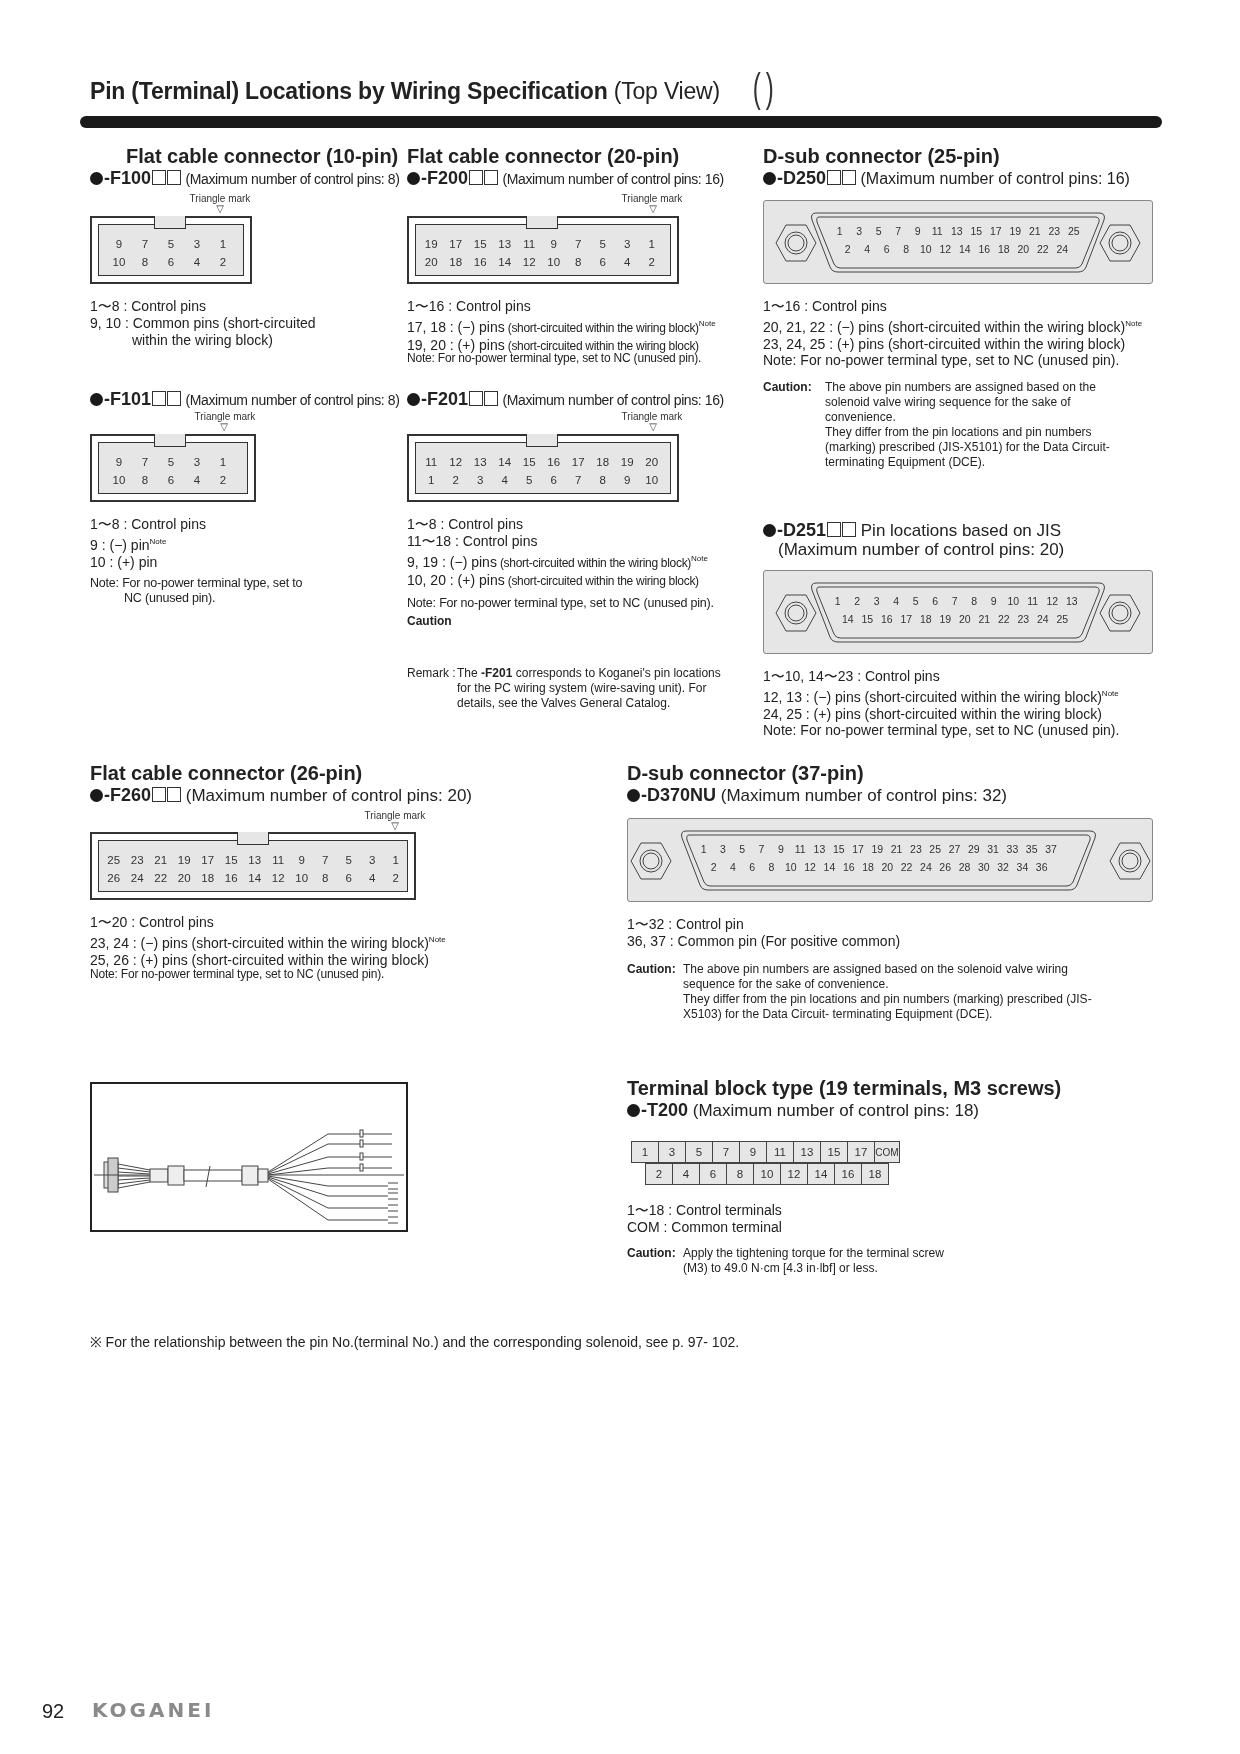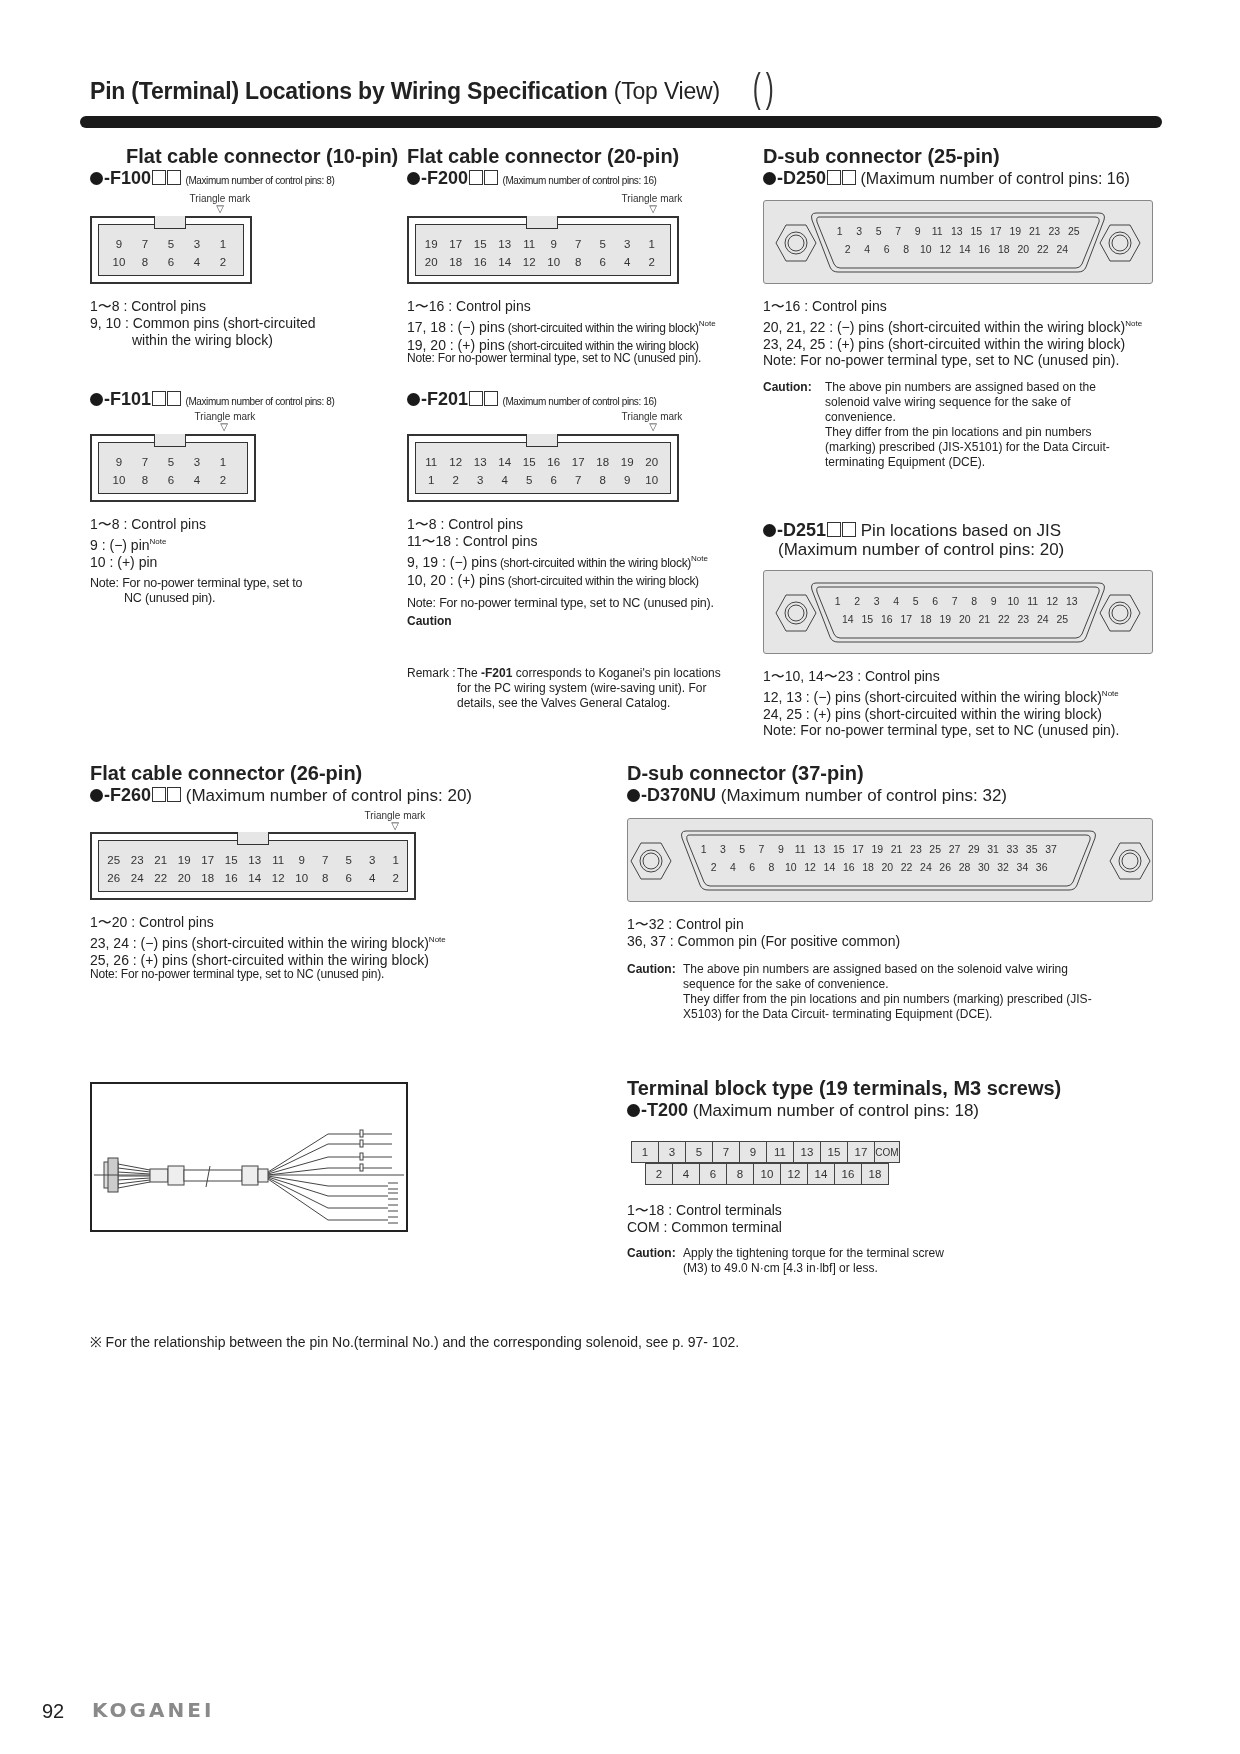--- a/index.html
+++ b/index.html
@@ -7,21 +7,21 @@
   .abs{position:absolute;}
   .page-title{left:90px;top:78px;font-size:23px;font-weight:bold;letter-spacing:-0.2px;}
   .page-title .light{font-weight:normal;}
   .title-paren{left:750px;top:68px;display:flex;align-items:center;}
   .title-paren .par{font-size:40px;font-weight:normal;line-height:40px;color:#333;transform:scaleX(0.6);}
   .title-paren .sub{font-size:16px;font-weight:bold;line-height:19px;letter-spacing:-0.2px;}
   .title-bar{left:80px;top:116px;width:1082px;height:12px;background:#1a1a1a;border-radius:6px;}
   .sec-title{font-size:20px;font-weight:bold;}
   .model{font-size:16px;}
   .model b{font-size:18px;}
-  .model .cond{font-size:10px;letter-spacing:-0.4px;}
+  .model .cond{font-size:14px;letter-spacing:-0.4px;}
   .bullet{display:inline-block;width:13px;height:13px;border-radius:50%;background:#1a1a1a;margin-right:1px;vertical-align:-1px;}
   .box{display:inline-block;width:12px;height:13px;border:1px solid #333;vertical-align:-1px;margin-left:1px;}
   .tri-label{font-size:10px;color:#333;text-align:center;}
   .tri{font-size:10px;color:#333;text-align:center;line-height:10px;}
   
   .flat{border:2px solid #333;background:#fff;box-sizing:border-box;}
   .flat .inner{position:absolute;left:6px;top:6px;right:6px;bottom:6px;border:1.5px solid #333;background:#e6e6e6;}
   .flat .key{position:absolute;top:-2px;width:30px;height:12px;border:1.5px solid #333;border-top:none;background:#e6e6e6;}
   .pinrow{position:absolute;display:flex;font-size:11.5px;color:#333;}
   .pinrow span{display:inline-block;text-align:center;}

